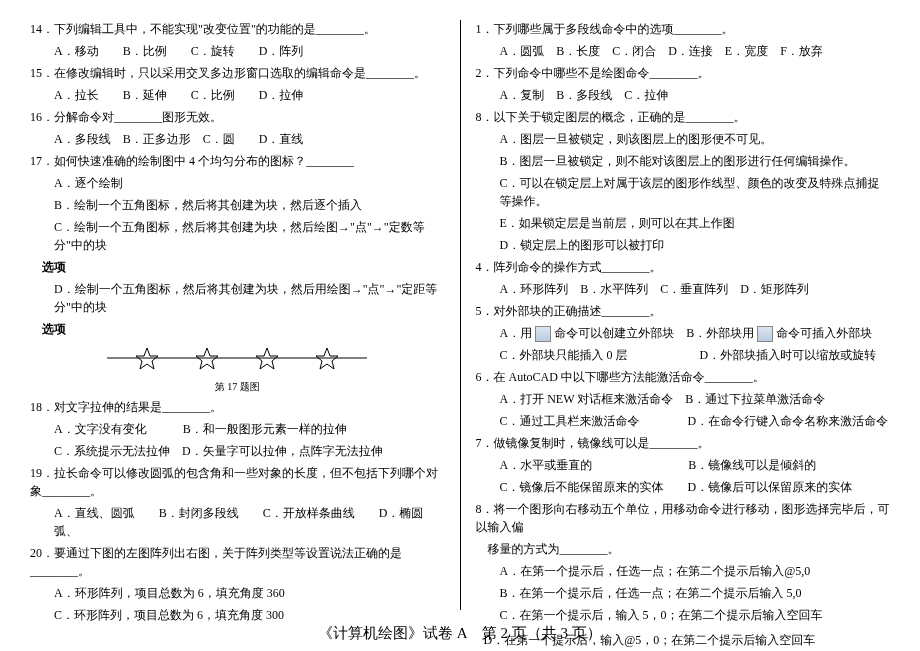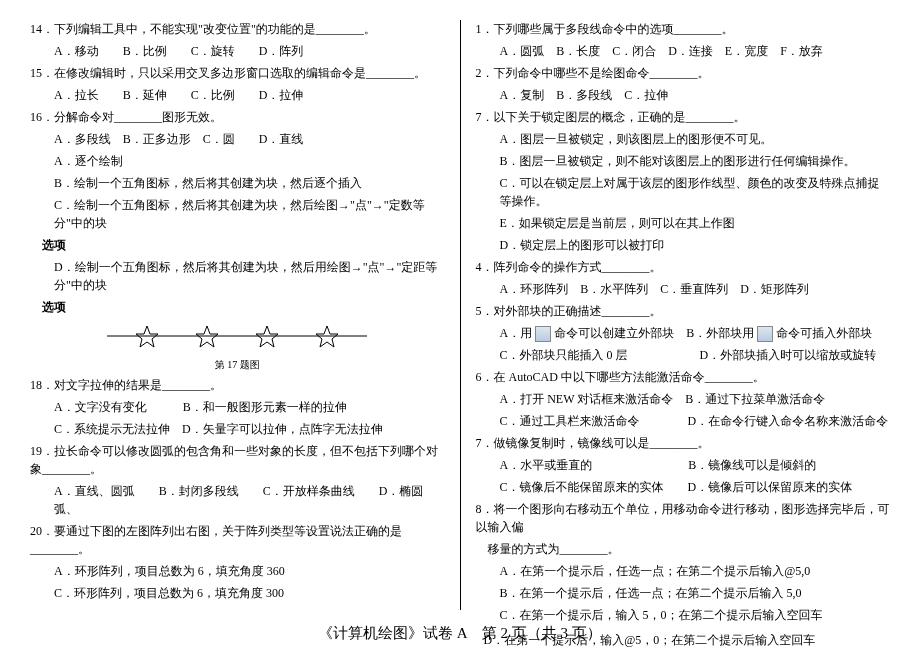--- a/index.html
+++ b/index.html
@@ -90,20 +90,21 @@
   <div class="column left-col">
     <div class="qline">14．下列编辑工具中，不能实现"改变位置"的功能的是________。</div>
     <div class="opts">A．移动　　B．比例　　C．旋转　　D．阵列</div>
 
     <div class="qline">15．在修改编辑时，只以采用交叉多边形窗口选取的编辑命令是________。</div>
     <div class="opts">A．拉长　　B．延伸　　C．比例　　D．拉伸</div>
 
     <div class="qline">16．分解命令对________图形无效。</div>
     <div class="opts">A．多段线　B．正多边形　C．圆　　D．直线</div>
 
+    <div class="qline">17．如何快速准确的绘制图中 4 个均匀分布的图标？________</div>
     <div class="opts">A．逐个绘制</div>
     <div class="opts">B．绘制一个五角图标，然后将其创建为块，然后逐个插入</div>
     <div class="opts">C．绘制一个五角图标，然后将其创建为块，然后绘图→"点"→"定数等分"中的块</div>
     <div class="indent">选项</div>
     <div class="opts">D．绘制一个五角图标，然后将其创建为块，然后用绘图→"点"→"定距等分"中的块</div>
     <div class="indent">选项</div>
 
     <div class="fig-stars">
       <svg width="260" height="28">
         <line x1="0" y1="14" x2="260" y2="14" stroke="#000" stroke-width="1"></line>
@@ -130,21 +131,21 @@
 
   </div>
 
   <div class="column right-col">
     <div class="qline">1．下列哪些属于多段线命令中的选项________。</div>
     <div class="opts">A．圆弧　B．长度　C．闭合　D．连接　E．宽度　F．放弃</div>
 
     <div class="qline">2．下列命令中哪些不是绘图命令________。</div>
     <div class="opts">A．复制　B．多段线　C．拉伸</div>
 
-    <div class="qline">7．以下关于锁定图层的概念，正确的是________。</div>
+    <div class="qline">8．以下关于锁定图层的概念，正确的是________。</div>
     <div class="opts">A．图层一旦被锁定，则该图层上的图形便不可见。</div>
     <div class="opts">B．图层一旦被锁定，则不能对该图层上的图形进行任何编辑操作。</div>
     <div class="opts">C．可以在锁定层上对属于该层的图形作线型、颜色的改变及特殊点捕捉等操作。</div>
     <div class="opts">E．如果锁定层是当前层，则可以在其上作图</div>
     <div class="opts">D．锁定层上的图形可以被打印</div>
 
     <div class="qline">4．阵列命令的操作方式________。</div>
     <div class="opts">A．环形阵列　B．水平阵列　C．垂直阵列　D．矩形阵列</div>
 
     <div class="qline">5．对外部块的正确描述________。</div>

